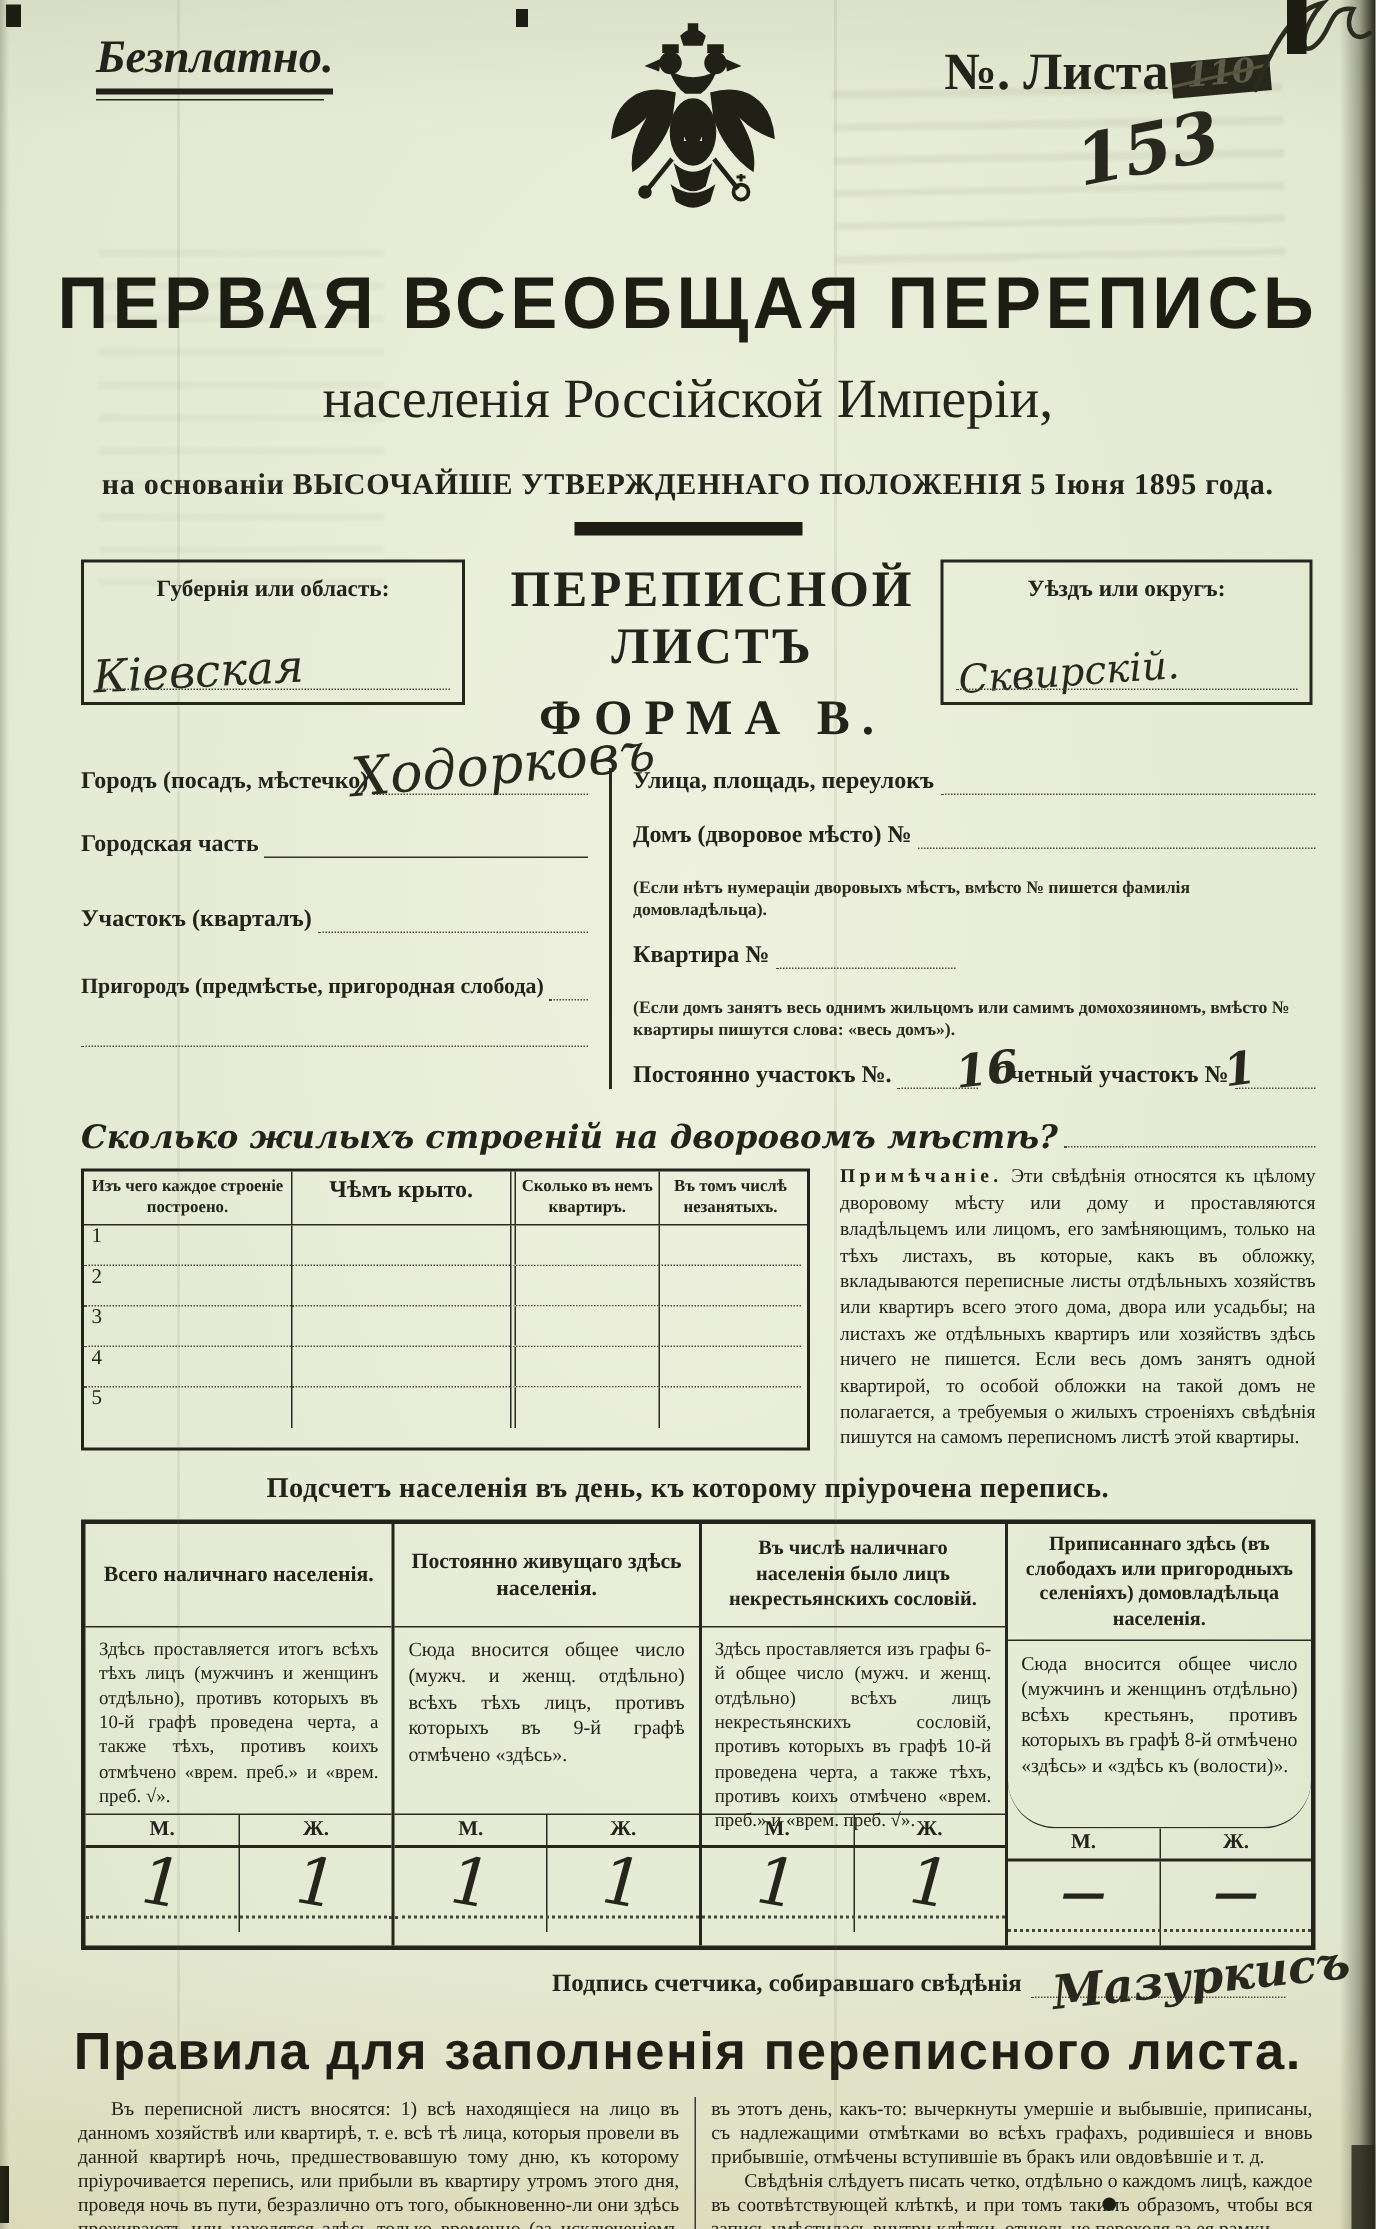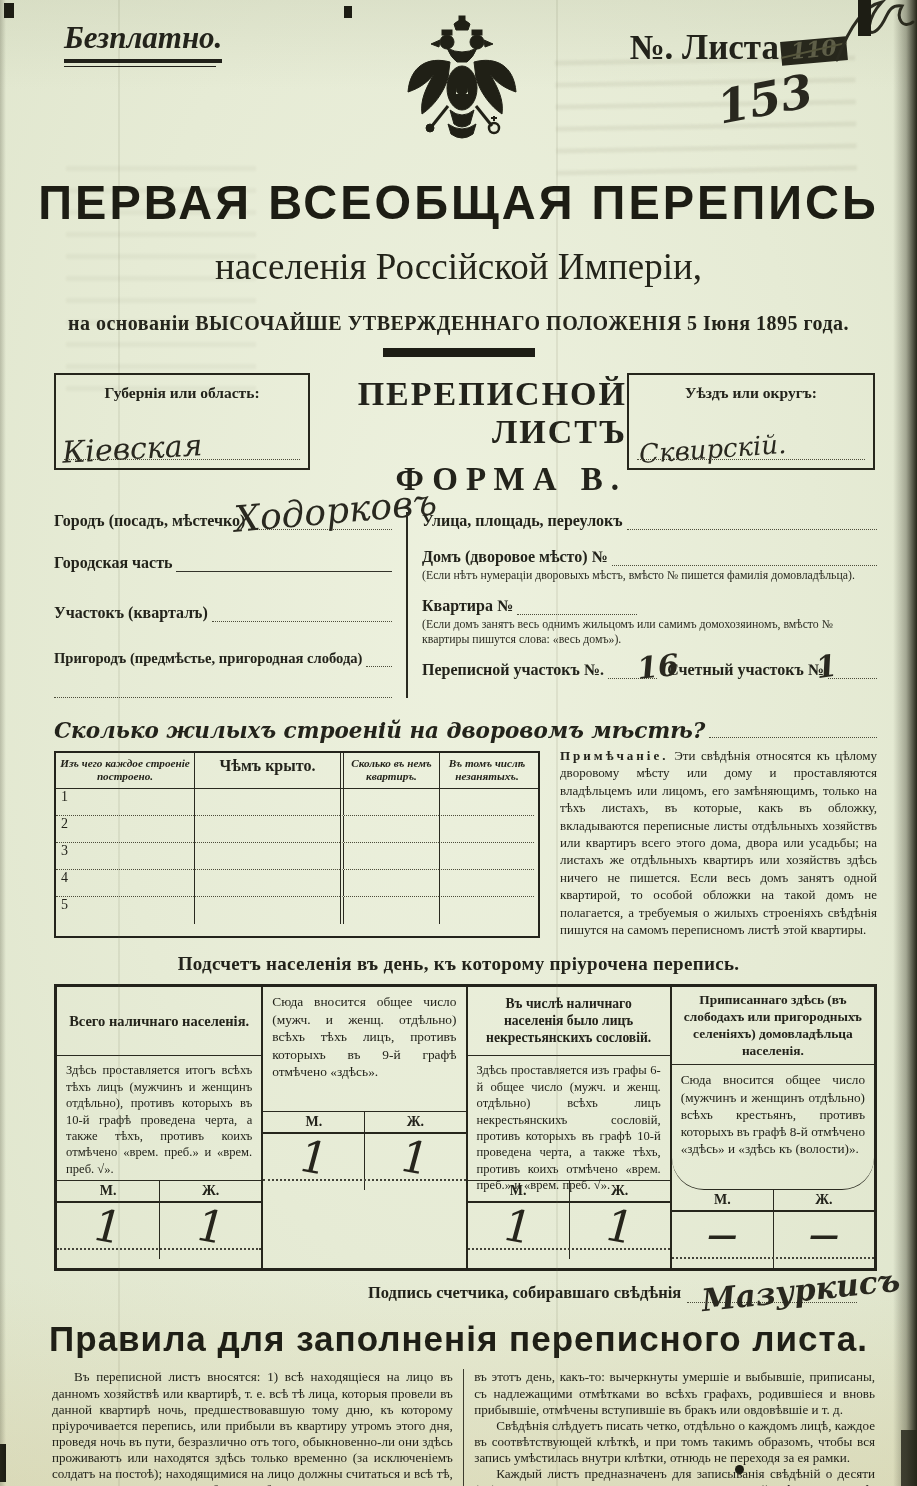--- a/index.html
+++ b/index.html
@@ -36,46 +36,46 @@
     letter-spacing:3px;transform:scaleY(1.04);color:#1d1d14;margin-top:6px;}
   .t2{text-align:center;font-size:37px;margin-top:16px;color:#24241a;}
   .t3{text-align:center;font-size:20px;font-weight:700;margin-top:24px;letter-spacing:.5px;}
   .tbar{width:152px;height:9px;background:#1d1d15;margin:13px auto 0;}
   
   .boxrow{display:flex;margin:16px 42px 0 54px;align-items:stretch;}
   .fbox{width:232px;border:2.5px solid #26261c;padding:9px 10px 6px;position:relative;}
   .fbox .lab{font-size:15.5px;font-weight:700;text-align:center;}
   .fbox .dot{position:absolute;left:8px;right:8px;bottom:8px;border-bottom:1.5px dotted #4c4c3a;}
   .fbox .hv{position:absolute;left:6px;bottom:6px;white-space:nowrap;}
-  .fmid{flex:1;text-align:right;padding-top:2px;margin-left:13px;}
+  .fmid{flex:1;text-align:center;padding-top:2px;margin-left:13px;}
   .fmid .l1{font-size:34px;font-weight:700;letter-spacing:2px;}
   .fmid .l2{font-size:33px;font-weight:700;letter-spacing:8px;margin-top:10px;}
   
   .addr{display:flex;margin:14px 40px 0 54px;}
   .acol-l{width:338px;text-align:center;}
   .adiv{width:2px;background:#2a2a20;margin:0 14px;}
   .acol-r{flex:1;}
   .frow{display:flex;align-items:flex-end;white-space:nowrap;}
   .frow .lb{font-size:16px;font-weight:700;}
   .leader{flex:1;border-bottom:1.5px dotted #4c4c3a;margin-left:4px;height:1em;}
   .leader.solid{border-bottom:1.5px solid #33332a;}
-  .note{font-size:11.8px;font-weight:400;line-height:1.28;margin-top:2px;color:#2b2b21;} .gap14{margin-top:14px;} .gap18{margin-top:18px;} .gap24{margin-top:24px;}
+  .note{font-size:11.8px;font-weight:700;line-height:1.28;margin-top:18px;color:#2b2b21;} .gap14{margin-top:14px;} .gap18{margin-top:18px;} .gap24{margin-top:24px;}
   .handover{position:relative;}
   .handover .hv{position:absolute;white-space:nowrap;}
   
   .bsec{margin:20px 40px 0 54px;}
   .bq-row{display:flex;align-items:baseline;}
   .bq{font-size:21.5px;font-weight:700;font-style:italic;font-family:"DejaVu Serif",serif;}
   .bwrap{display:flex;margin-top:8px;}
   .btab{width:482px;border:2.5px solid #23231b;}
   .btab .hrow{display:grid;grid-template-columns:138px 146px 99px 95px;border-bottom:1.5px solid #2a2a20;}
   .btab .hc{padding:4px 3px;text-align:center;font-weight:700;border-left:1.5px solid #2a2a20;}
   .btab .hc:first-child{border-left:none;}
   .btab .hc.dbl{border-left:4px double #2a2a20;}
-  .h-sm{font-size:11.2px;line-height:1.2;font-style:italic;} .h-lg{font-size:16px;padding-top:7px;}
+  .h-sm{font-size:11.2px;line-height:1.2;} .h-lg{font-size:16px;padding-top:7px;}
   .btab .brow{display:grid;grid-template-columns:138px 146px 99px 95px;height:27px;}
   .btab .bc{border-left:1.5px solid #2a2a20;border-bottom:1.5px dotted #4c4c3a;font-size:14px;padding-left:5px;}
   .btab .bc:first-child{border-left:none;}
   .btab .bc.dbl{border-left:4px double #2a2a20;}
   .btab .brow:last-child .bc{border-bottom:none;}
   .pnote{flex:1;margin-left:20px;font-size:13px;line-height:1.34;text-align:justify;margin-top:-4px;}
   .pnote .pl{letter-spacing:3px;font-weight:700;}
   .pnote .body{text-indent:0;}
   
   .cth{text-align:center;font-size:19px;font-weight:700;margin-top:15px;letter-spacing:.3px;}
@@ -223,21 +223,21 @@
         <span class="leader"></span>
       </div>
       <div class="note">(Если нѣтъ нумераціи дворовыхъ мѣстъ, вмѣсто № пишется фамилія домовладѣльца).</div>
       <div class="frow gap14">
         <span class="lb">Квартира №</span>
         <span class="leader" style="max-width:120px;"></span>
         <span style="flex:1;"></span>
       </div>
       <div class="note" style="padding-left:0;">(Если домъ занятъ весь однимъ жильцомъ или самимъ домохозяиномъ, вмѣсто № квартиры пишутся слова: «весь домъ»).</div>
       <div class="frow gap14 handover">
-        <span class="lb">Переписной участокъ №.</span>
+        <span class="lb">Постоянно участокъ №.</span>
         <span class="leader" style="max-width:92px;"></span>
         <span class="hv hand" style="font-size:30px;left:215px;top:-12px;transform:rotate(-6deg);font-weight:700;">16</span>
         <span class="lb" style="margin-left:10px;">Счетный участокъ №</span>
         <span class="leader"></span>
         <span class="hv hand" style="font-size:30px;right:40px;top:-12px;transform:rotate(-8deg);font-weight:700;">1</span>
       </div>
     </div>
   </div>
 
   <div class="bsec">
@@ -303,20 +303,21 @@
       <div class="ct-vals">
           <div>
             <span class="tally hand">1</span>
           </div>
           <div>
             <span class="tally hand">1</span>
           </div>
         </div>
     </div>
     <div class="ctg">
+      <div class="ct-title">Постоянно живущаго здѣсь населенія.</div>
       <div class="ct-desc" style="font-size:13.4px;">Сюда вносится общее число (мужч. и женщ. отдѣльно) всѣхъ тѣхъ лицъ, противъ которыхъ въ 9-й графѣ отмѣчено «здѣсь».</div>
       <div class="ct-mj">
           <div>М.</div>
           <div>Ж.</div>
         </div>
       <div class="ct-vals">
           <div>
             <span class="tally hand">1</span>
           </div>
           <div>

